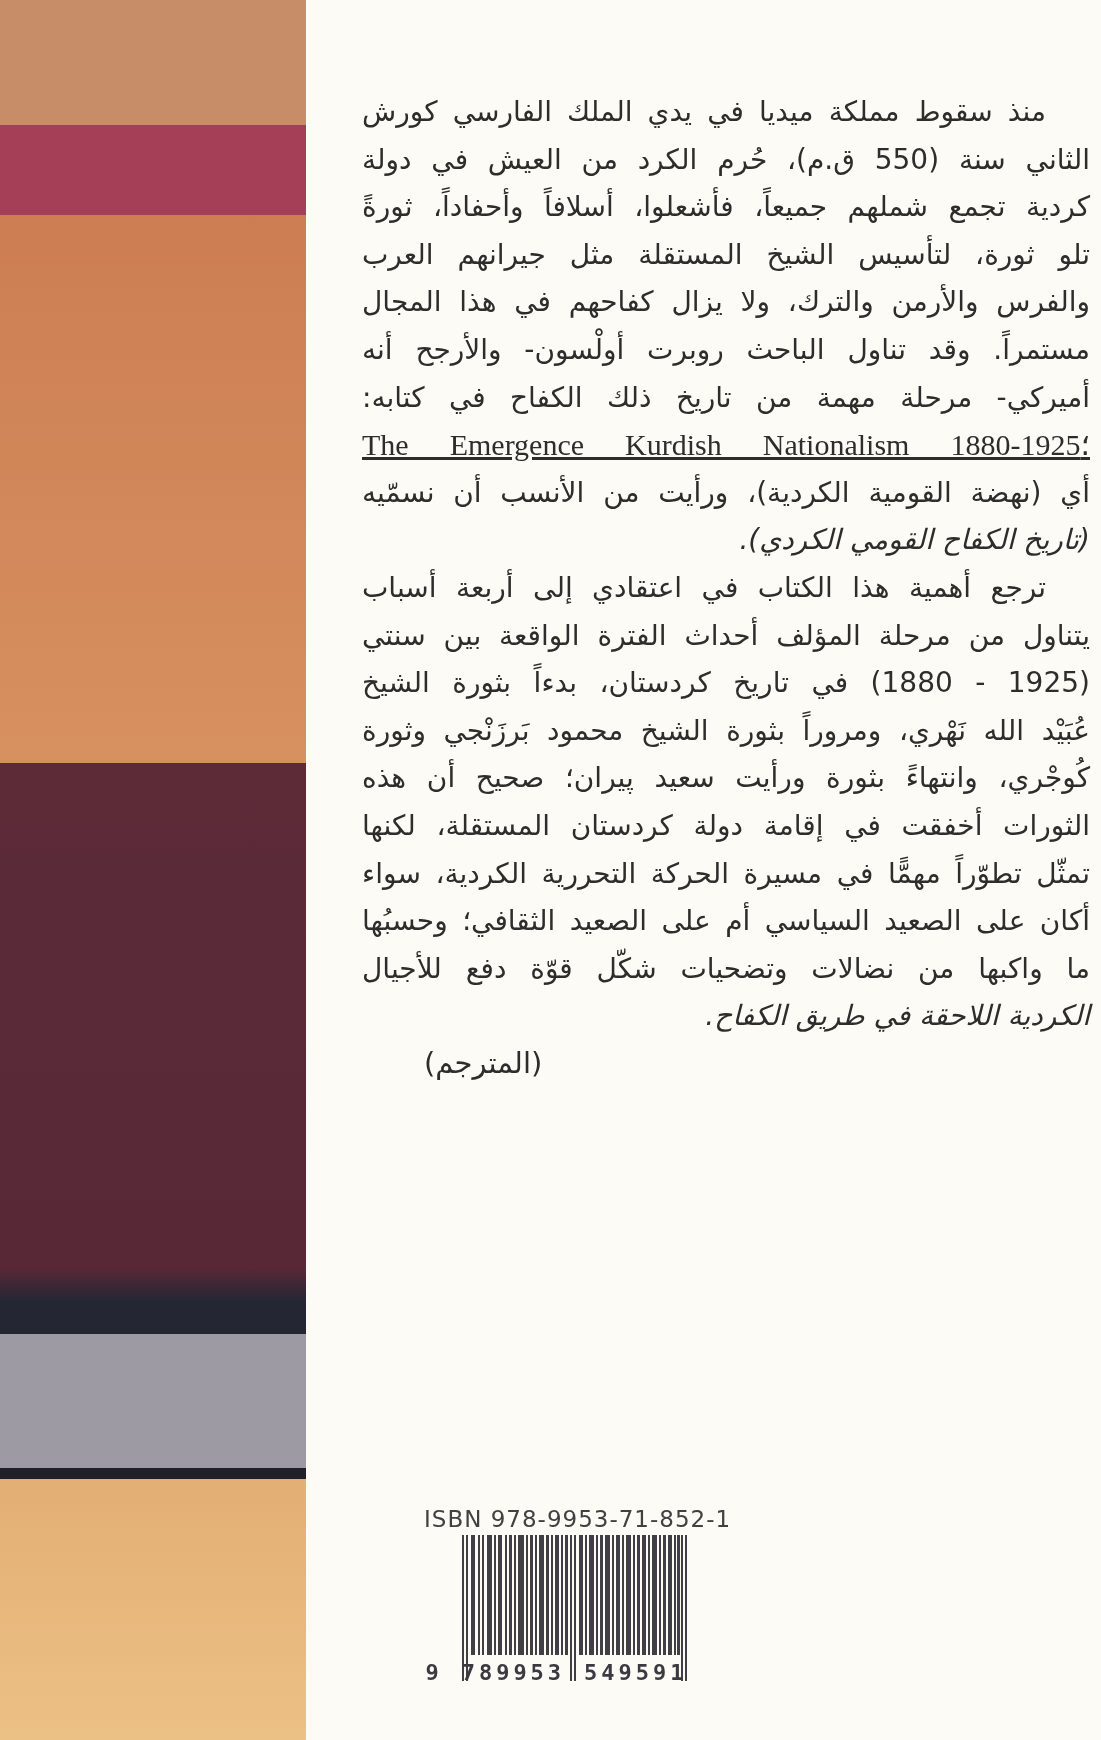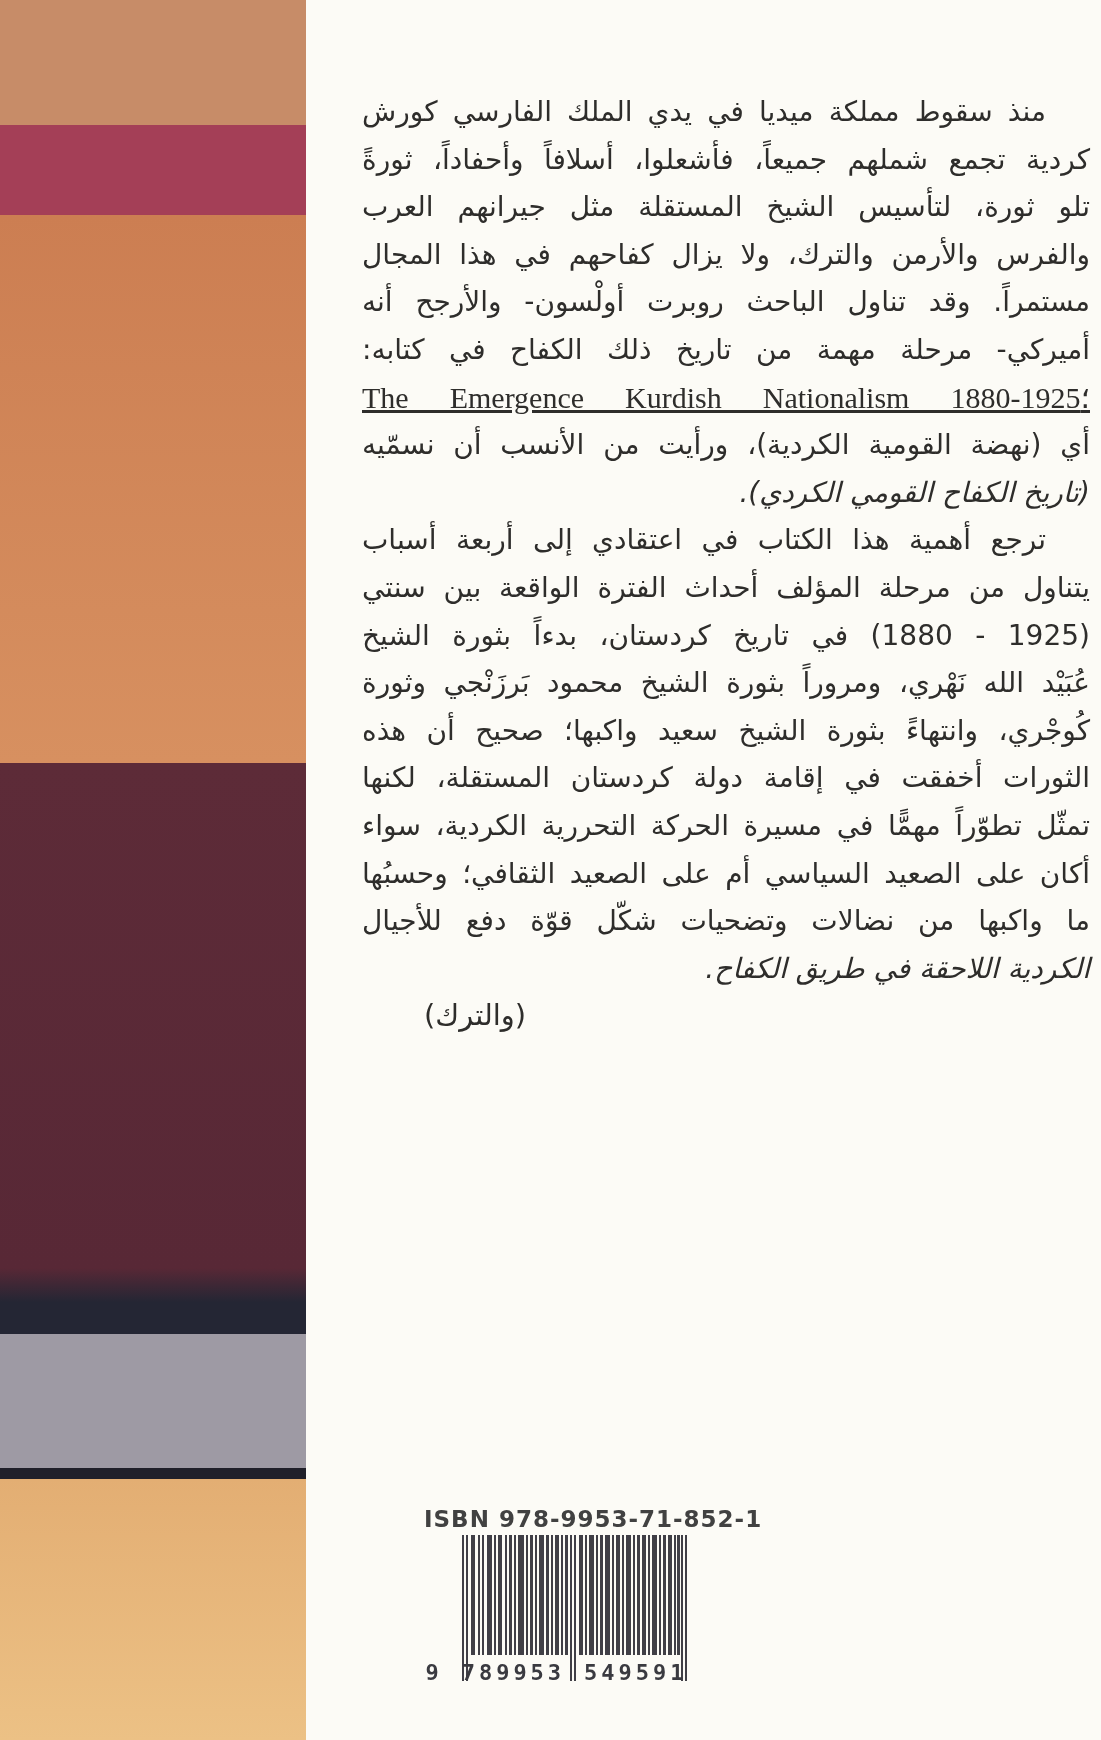--- a/index.html
+++ b/index.html
@@ -44,21 +44,21 @@
     padding-left:62px;
     color:#2e2d2b;
   }
   
   .isbn-block{
     position:absolute;left:424px;top:1506px;width:300px;
     text-align:center;color:#414141;
   }
   .isbn-label{
     font-family:"DejaVu Sans",sans-serif;
-    font-size:23px;font-weight:bold;letter-spacing:1px;
+    font-size:23px;font-weight:normal;letter-spacing:1px;
     white-space:nowrap;
     margin-bottom:3px;
   }
   .barcode{
     position:relative;width:225px;height:148px;margin:0 auto;
   }
   .barcode svg{position:absolute;left:0;top:0;}
   .barcode-digits{
     position:absolute;left:-36px;bottom:-2px;width:262px;
     display:flex;justify-content:space-between;
@@ -81,40 +81,41 @@
       <div class="band" style="height: 34px; background: linear-gradient(rgb(88, 40, 54), rgb(36, 38, 52));"></div>
       <div class="band" style="height: 32px; background: rgb(36, 38, 52);"></div>
       <div class="band" style="height: 134px; background: rgb(158, 154, 164);"></div>
       <div class="band" style="height: 11px; background: rgb(32, 32, 42);"></div>
       <div class="band" style="height: 261px; background: linear-gradient(rgb(227, 174, 115), rgb(236, 193, 133));"></div>
     </div>
 
   <div class="text-block" id="blurb" style="color: rgb(46, 45, 43);">
     <div id="lines">
         <div class="line indent">منذ سقوط مملكة ميديا في يدي الملك الفارسي كورش</div>
+        <div class="line justify">الثاني سنة (550 ق.م)، حُرم الكرد من العيش في دولة</div>
         <div class="line justify">كردية تجمع شملهم جميعاً، فأشعلوا، أسلافاً وأحفاداً، ثورةً</div>
         <div class="line justify">تلو ثورة، لتأسيس الشيخ المستقلة مثل جيرانهم العرب</div>
         <div class="line justify">والفرس والأرمن والترك، ولا يزال كفاحهم في هذا المجال</div>
         <div class="line justify">مستمراً. وقد تناول الباحث روبرت أولْسون- والأرجح أنه</div>
         <div class="line justify">أميركي- مرحلة مهمة من تاريخ ذلك الكفاح في كتابه:</div>
         <div class="line english">The Emergence Kurdish Nationalism 1880-1925؛</div>
         <div class="line justify">أي (نهضة القومية الكردية)، ورأيت من الأنسب أن نسمّيه</div>
         <div class="line end">(تاريخ الكفاح القومي الكردي).</div>
         <div class="line indent">ترجع أهمية هذا الكتاب في اعتقادي إلى أربعة أسباب</div>
         <div class="line justify">يتناول من مرحلة المؤلف أحداث الفترة الواقعة بين سنتي</div>
         <div class="line justify">⁦(1880 - 1925)⁩ في تاريخ كردستان، بدءاً بثورة الشيخ</div>
         <div class="line justify">عُبَيْد الله نَهْري، ومروراً بثورة الشيخ محمود بَرزَنْجي وثورة</div>
-        <div class="line justify">كُوجْري، وانتهاءً بثورة الشيخ سعيد واكبها؛ صحيح أن هذه</div>
+        <div class="line justify">كُوجْري، وانتهاءً بثورة ورأيت سعيد پيران؛ صحيح أن هذه</div>
         <div class="line justify">الثورات أخفقت في إقامة دولة كردستان المستقلة، لكنها</div>
         <div class="line justify">تمثّل تطوّراً مهمًّا في مسيرة الحركة التحررية الكردية، سواء</div>
         <div class="line justify">أكان على الصعيد السياسي أم على الصعيد الثقافي؛ وحسبُها</div>
         <div class="line justify">ما واكبها من نضالات وتضحيات شكّل قوّة دفع للأجيال</div>
         <div class="line end">الكردية اللاحقة في طريق الكفاح.</div>
       </div>
-    <div class="signature">(والترك)</div>
+    <div class="signature">(المترجم)</div>
   </div>
 
   <div class="isbn-block">
     <div class="isbn-label">ISBN 978-9953-71-852-1</div>
     <div class="barcode">
       <svg width="225" height="148" viewBox="0 0 225 148">
         <g fill="#403f46">
 
           <rect x="0" y="0" width="2" height="146"></rect>
           <rect x="4" y="0" width="2" height="146"></rect>

